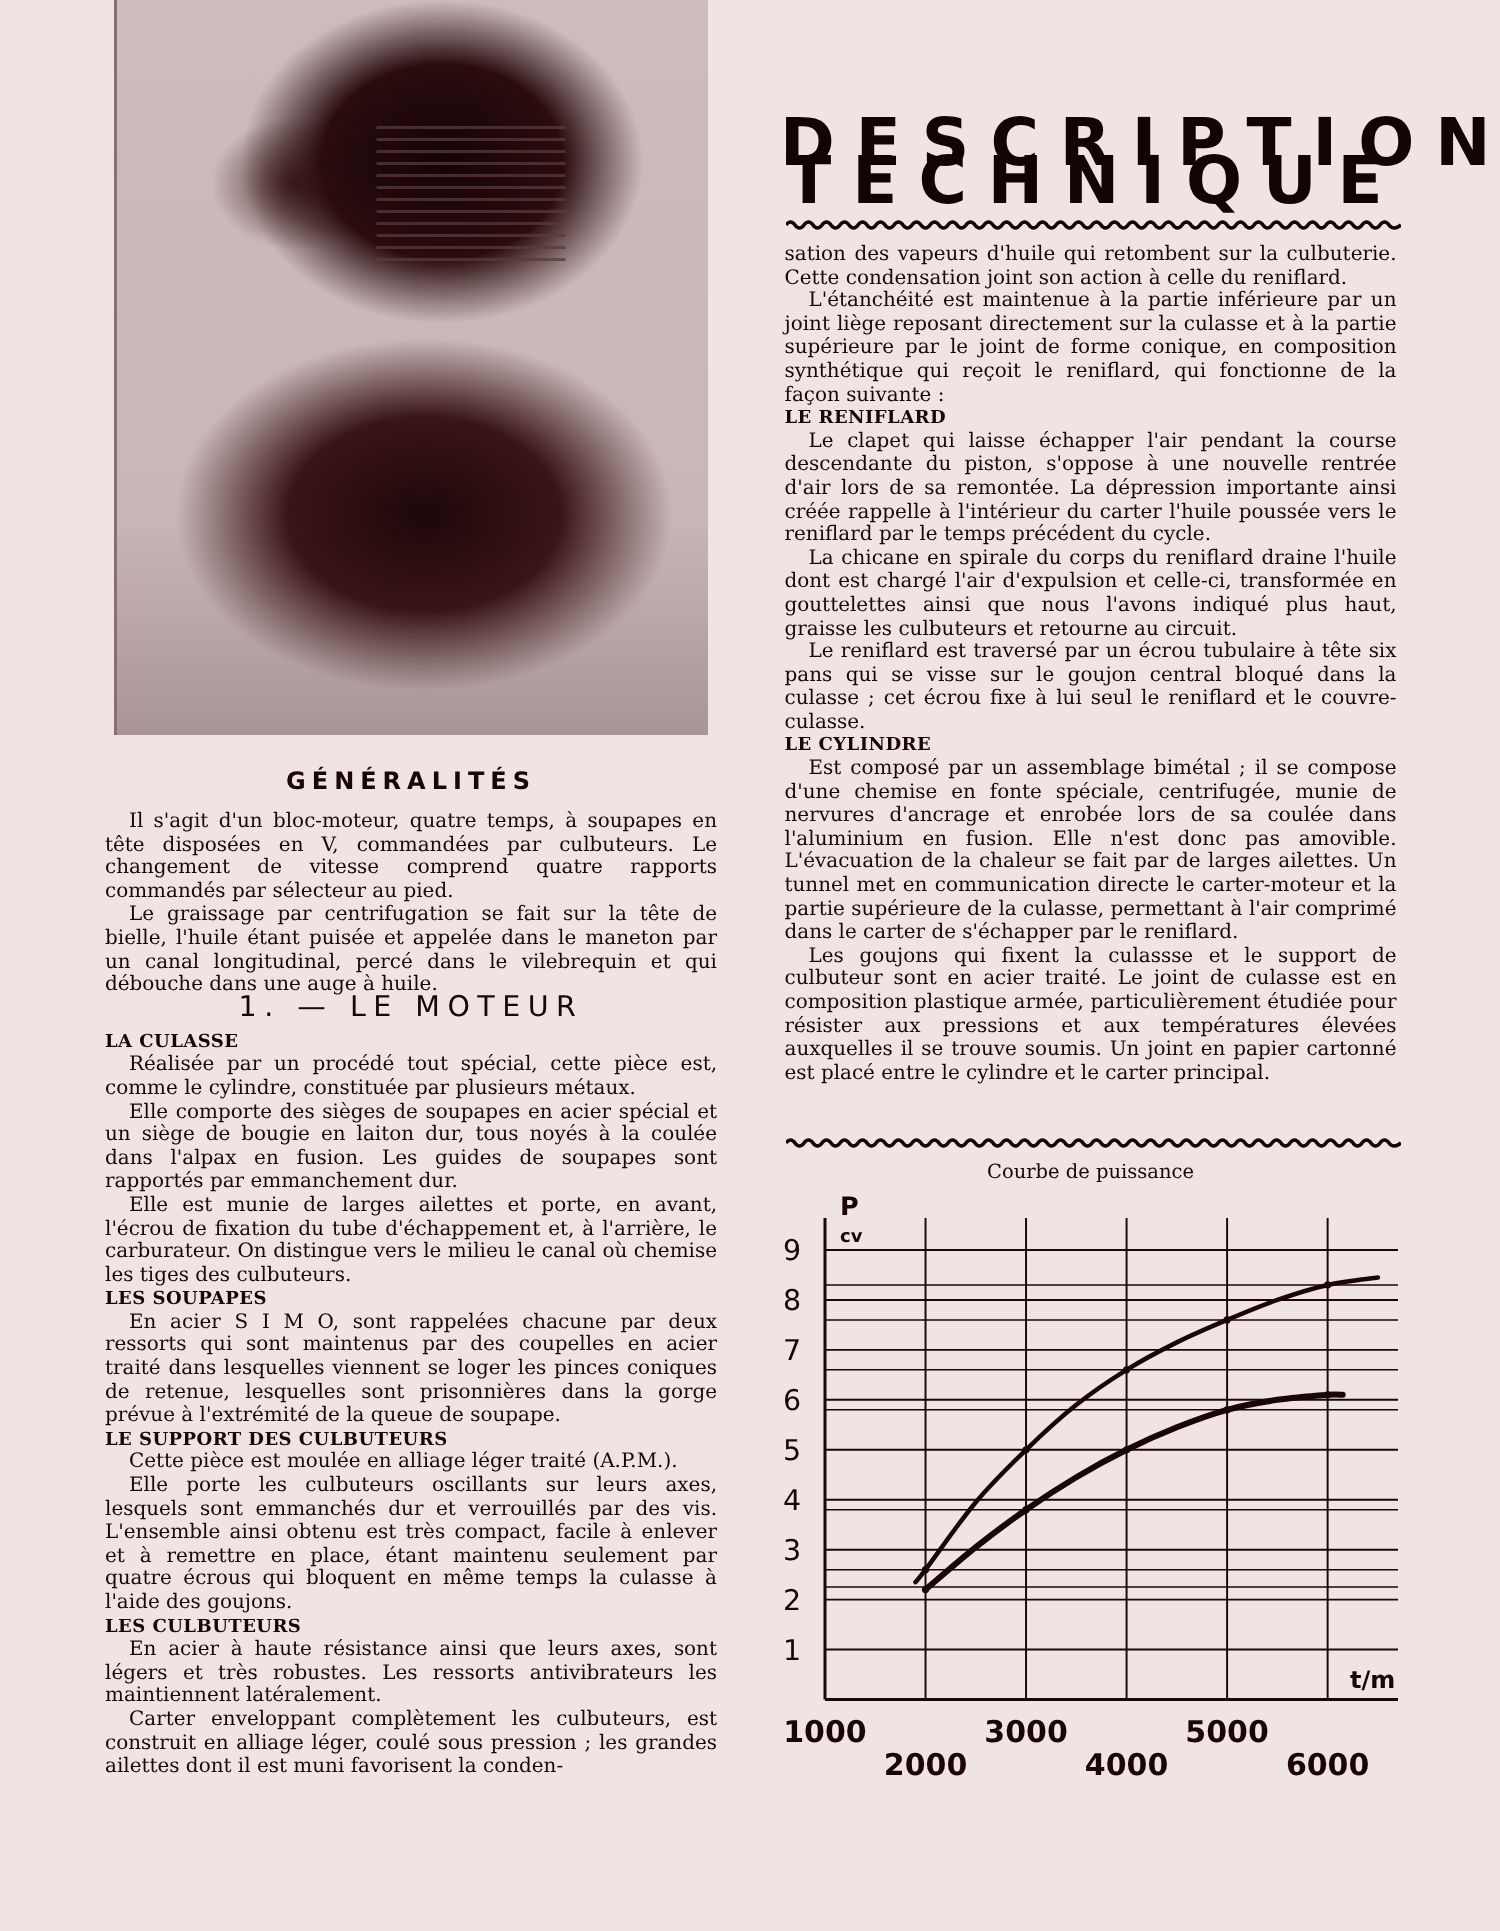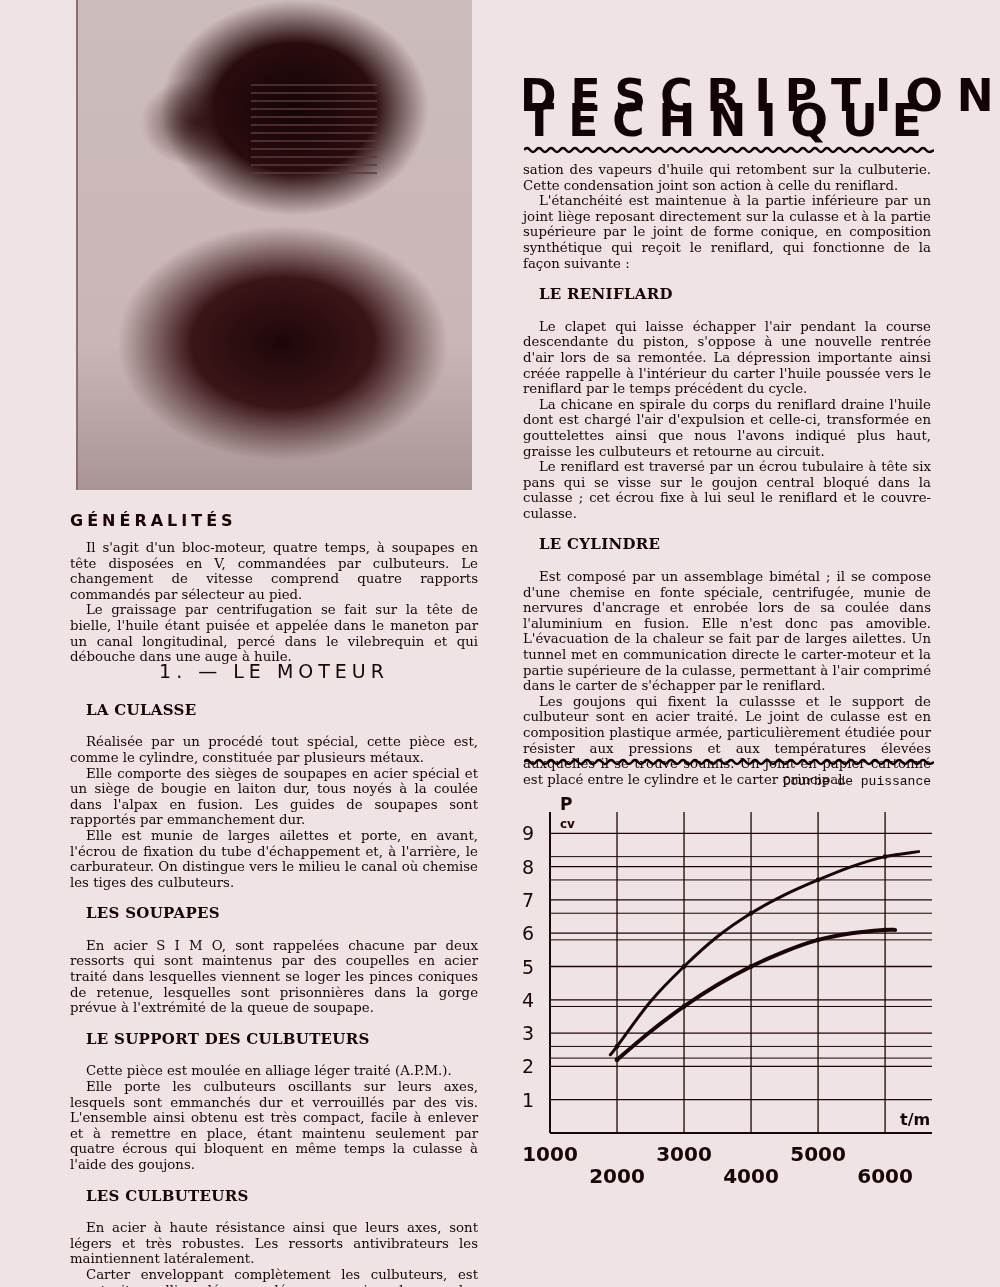--- a/index.html
+++ b/index.html
@@ -5,56 +5,56 @@
   html, body { margin: 0; padding: 0; }
   body {
     width: 1000px; height: 1287px; position: relative; overflow: hidden;
     background: #efe3e3;
     color: #1a0608;
     font-family: "DejaVu Serif", "Liberation Serif", serif;
   }
   .col { position: absolute; font-size: 13.3px; line-height: 15.6px; text-align: justify; }
   .col p { margin: 0; text-indent: 16px; }
   .col p.noindent { text-indent: 0; }
-  .col h4 { margin: 16px; font-size: 15px; line-height: 15.6px; font-weight: bold; letter-spacing: 0.3px; }
+  .col h4 { margin: 0; font-size: 12px; line-height: 15.6px; font-weight: bold; letter-spacing: 0.3px; }
   .left { left: 70px; width: 408px; top: 540px; }
   .right { left: 523px; width: 408px; top: 162px; }
 
   .photo {
     position: absolute; left: 76px; top: 0; width: 394px; height: 490px;
     background:
       radial-gradient(ellipse 34% 22% at 55% 22%, #140406 0%, #2a0c0e 60%, rgba(40,12,14,0) 100%),
       radial-gradient(ellipse 42% 24% at 52% 70%, #1e0709 0%, #3a1517 55%, rgba(60,25,27,0) 100%),
       radial-gradient(ellipse 14% 9% at 30% 25%, #4a2a2a 0%, rgba(74,42,42,0) 100%),
       linear-gradient(180deg, #cdbcbc 0%, #c9b6b6 70%, #a99595 100%);
     border-left: 2px solid #8b6e6e;
   }
   .photo .fin { position: absolute; left: 44%; width: 32%; height: 2px; background: #5b3a3b; opacity: .75; }
 
   .gen-title {
-    position: absolute; left: 70px; width: 408px; top: 511px; text-align: left;
+    position: absolute; left: 70px; width: 408px; top: 511px; text-align: center;
     font-family: "DejaVu Sans", "Liberation Sans", sans-serif; font-size: 16px; letter-spacing: 4px; font-weight: bold;
   }
   .moteur-title {
     position: absolute; left: 70px; width: 408px; top: 660px; text-align: center;
     font-family: "DejaVu Sans", "Liberation Sans", sans-serif; font-size: 19px; letter-spacing: 5px; font-weight: normal;
   }
 
   .big-title {
     position: absolute; left: 520px; width: 420px; text-align: center;
     font-family: "DejaVu Sans", "Liberation Sans", sans-serif; font-weight: bold; font-size: 44px;
     letter-spacing: 14px; line-height: 46px; color: #120304;
   }
   .bt1 { top: 73px; }
   .bt2 { top: 98px; }
   .wavy { position: absolute; left: 524px; width: 410px; height: 8px; }
   .wavy1 { top: 146px; }
   .wavy2 { top: 758px; }
 
-  .chart-title { position: absolute; left: 523px; width: 408px; top: 774px; text-align: right; font-size: 13px; font-family: Liberation Mono, monospace; }
+  .chart-title { position: absolute; left: 523px; width: 408px; top: 774px; text-align: center; font-size: 13px; }
   svg.chart { position: absolute; left: 500px; top: 790px; width: 460px; height: 410px; }
   .axis-text { font-family: "DejaVu Sans", "Liberation Sans", sans-serif; fill: #1a0608; }
 </style>
 </head>
 <body>
 
 <div class="photo">
   <div class="fin" style="top:84px"></div>
   <div class="fin" style="top:92px"></div>
   <div class="fin" style="top:100px"></div>

